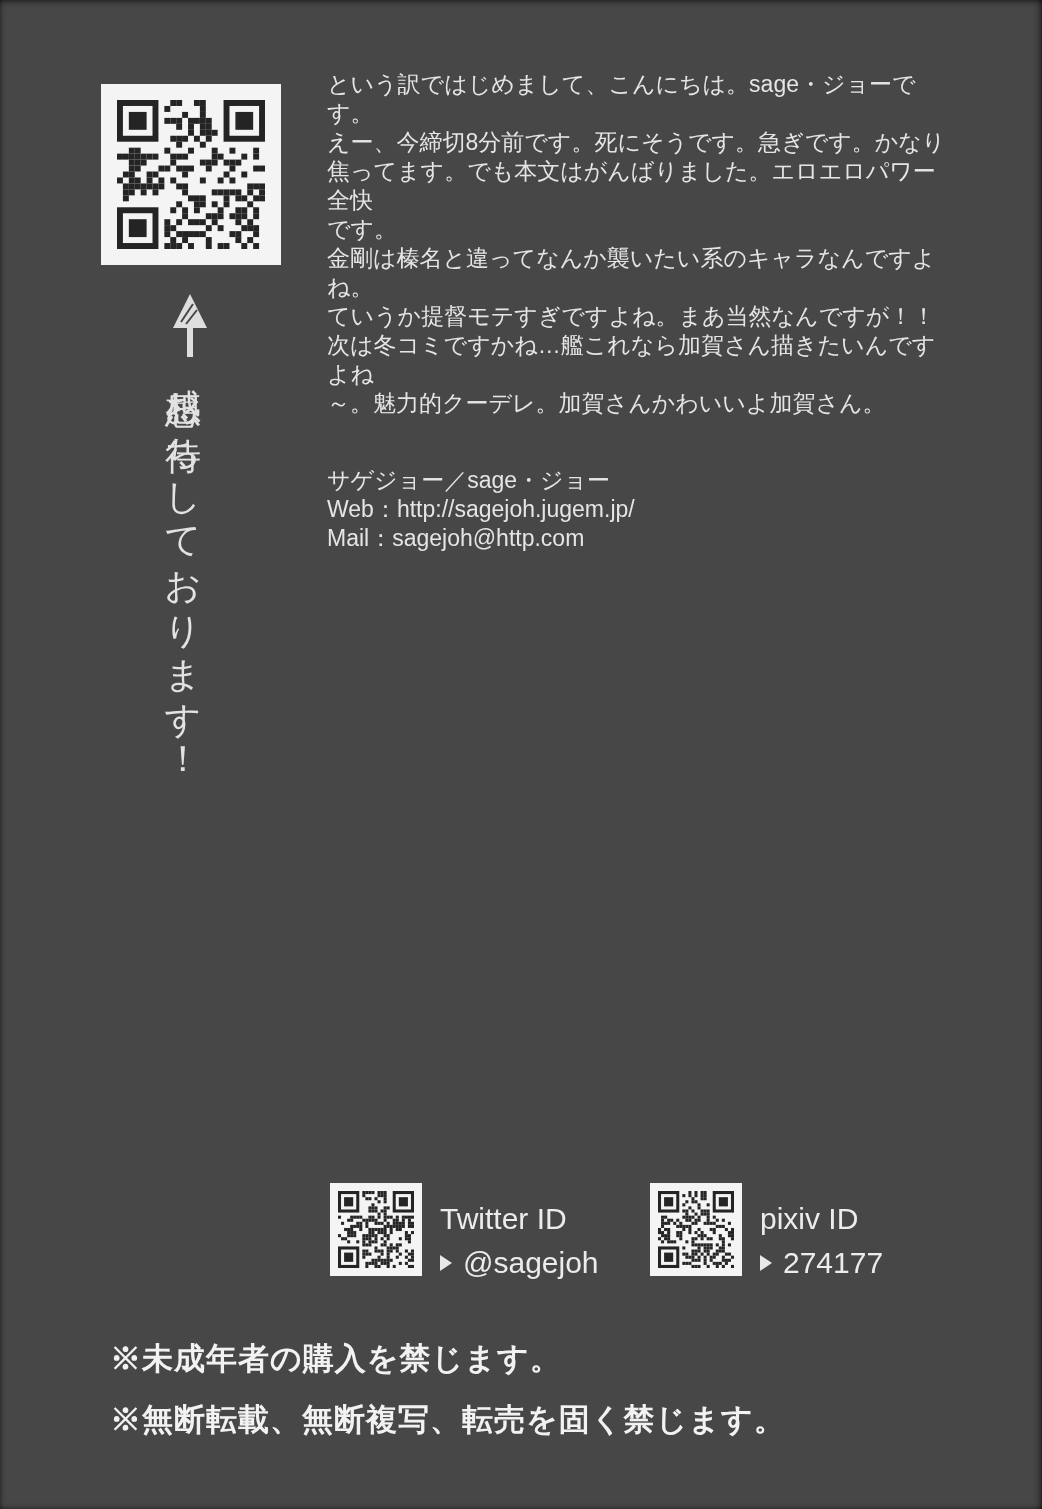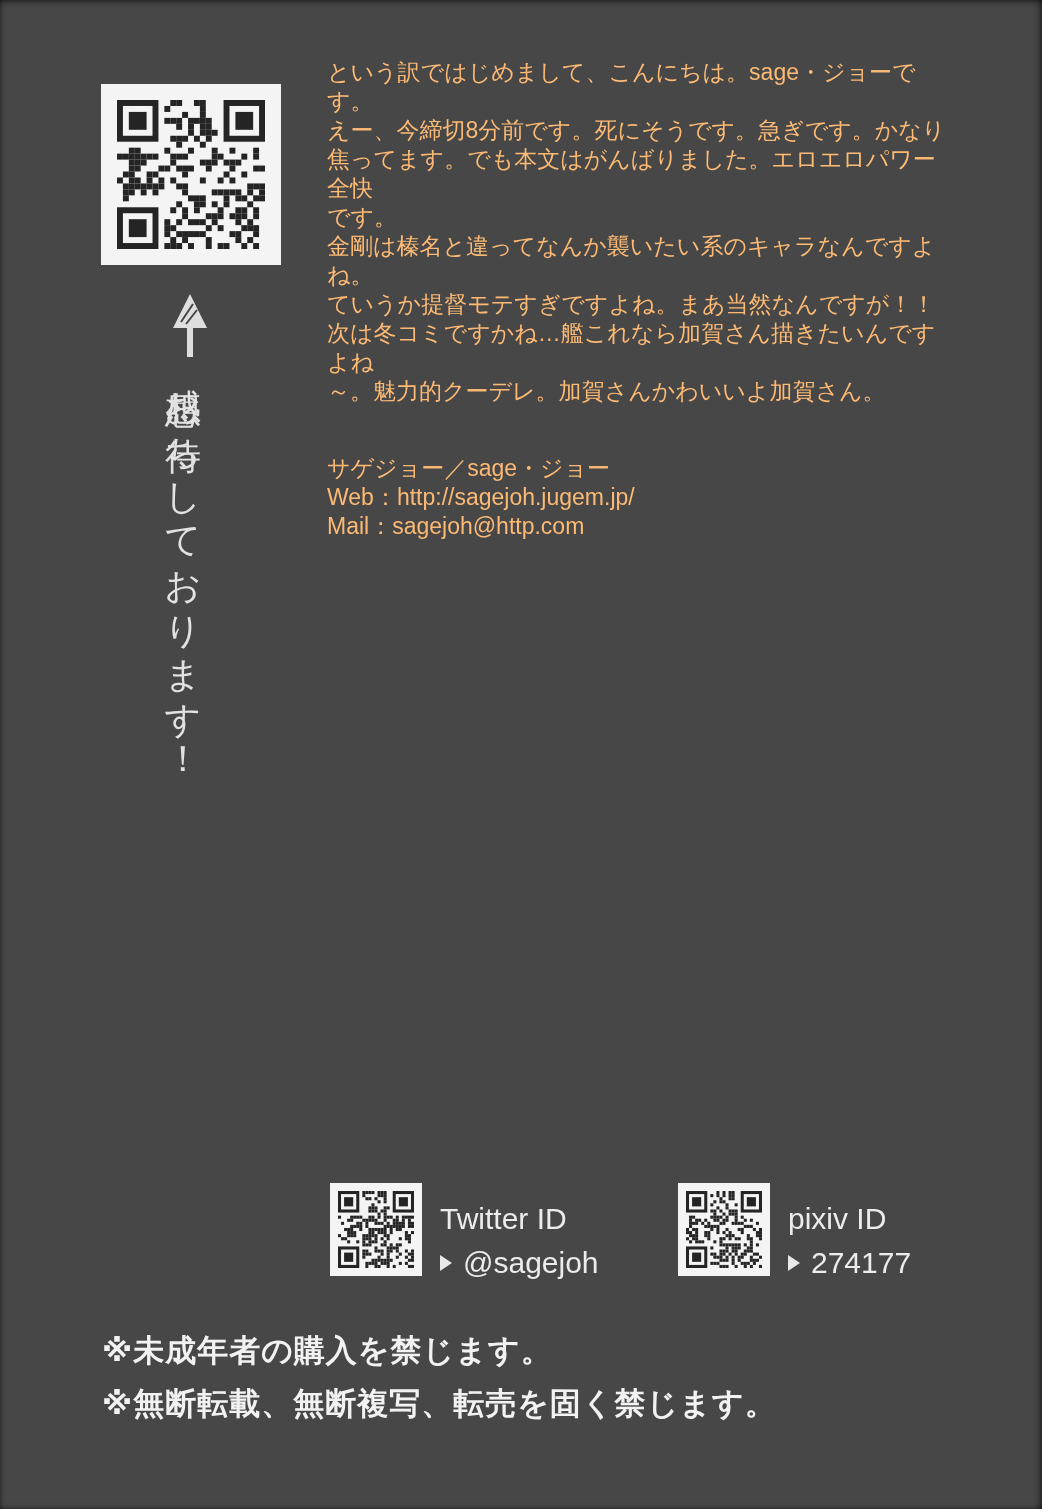--- a/index.html
+++ b/index.html
@@ -27,47 +27,47 @@
   .arrow-up { position:absolute; left:169px; top:292px; width:42px; height:66px; }
   .vtext {
     position:absolute; left:158px; top:360px; height:500px;
     writing-mode:vertical-rl;
     font-size:36px; letter-spacing:3px;
     color:#e2e2e2;
   }
 
   
   .main {
-    position:absolute; left:327px; top:58px; width:630px;
-    color:#fdba74; font-size:23px; line-height:29px;
+    position:absolute; left:327px; top:70px; width:630px;
+    color:#e5e5e5; font-size:23px; line-height:29px;
   }
   .main p { margin:0 0 27px 0; white-space:pre-line; }
   .contact { margin-top:48px; }
   .contact div { white-space:pre-line; }
 
   
   .social { position:absolute; left:330px; top:1183px; display:flex; }
-  .social-item { display:flex; width:348px; }
+  .social-item { display:flex; width:320px; }
   .qr-small { width:92px; height:93px; padding:8px; }
   .social-labels { margin-left:18px; padding-top:14px; color:#ececec; font-size:30px; line-height:44px; white-space:nowrap; }
   .social-line { display:flex; align-items:center; }
   .play {
     display:inline-block; width:0; height:0; margin-right:11px;
     border-left:12px solid #e8e8e8;
     border-top:8px solid transparent;
     border-bottom:8px solid transparent;
   }
 
   
   .warnings {
     position:absolute; left:94px; top:1320px;
     color:#f2f2f2; font-weight:700; font-size:31px; line-height:45px;
     letter-spacing:1px;
   }
-  .warnings p { margin:8px; }
+  .warnings p { margin:16px;font-family:Liberation Serif, serif; }
 </style>
 </head>
 <body>
 
 <div class="page">
 
   <div class="qr-box qr-top">
     <svg class="qr" viewBox="0 0 100 100" preserveAspectRatio="none">
         <rect x="36" y="0" width="4" height="4" fill="#242424"></rect>
         <rect x="40" y="0" width="4" height="4" fill="#242424"></rect>

